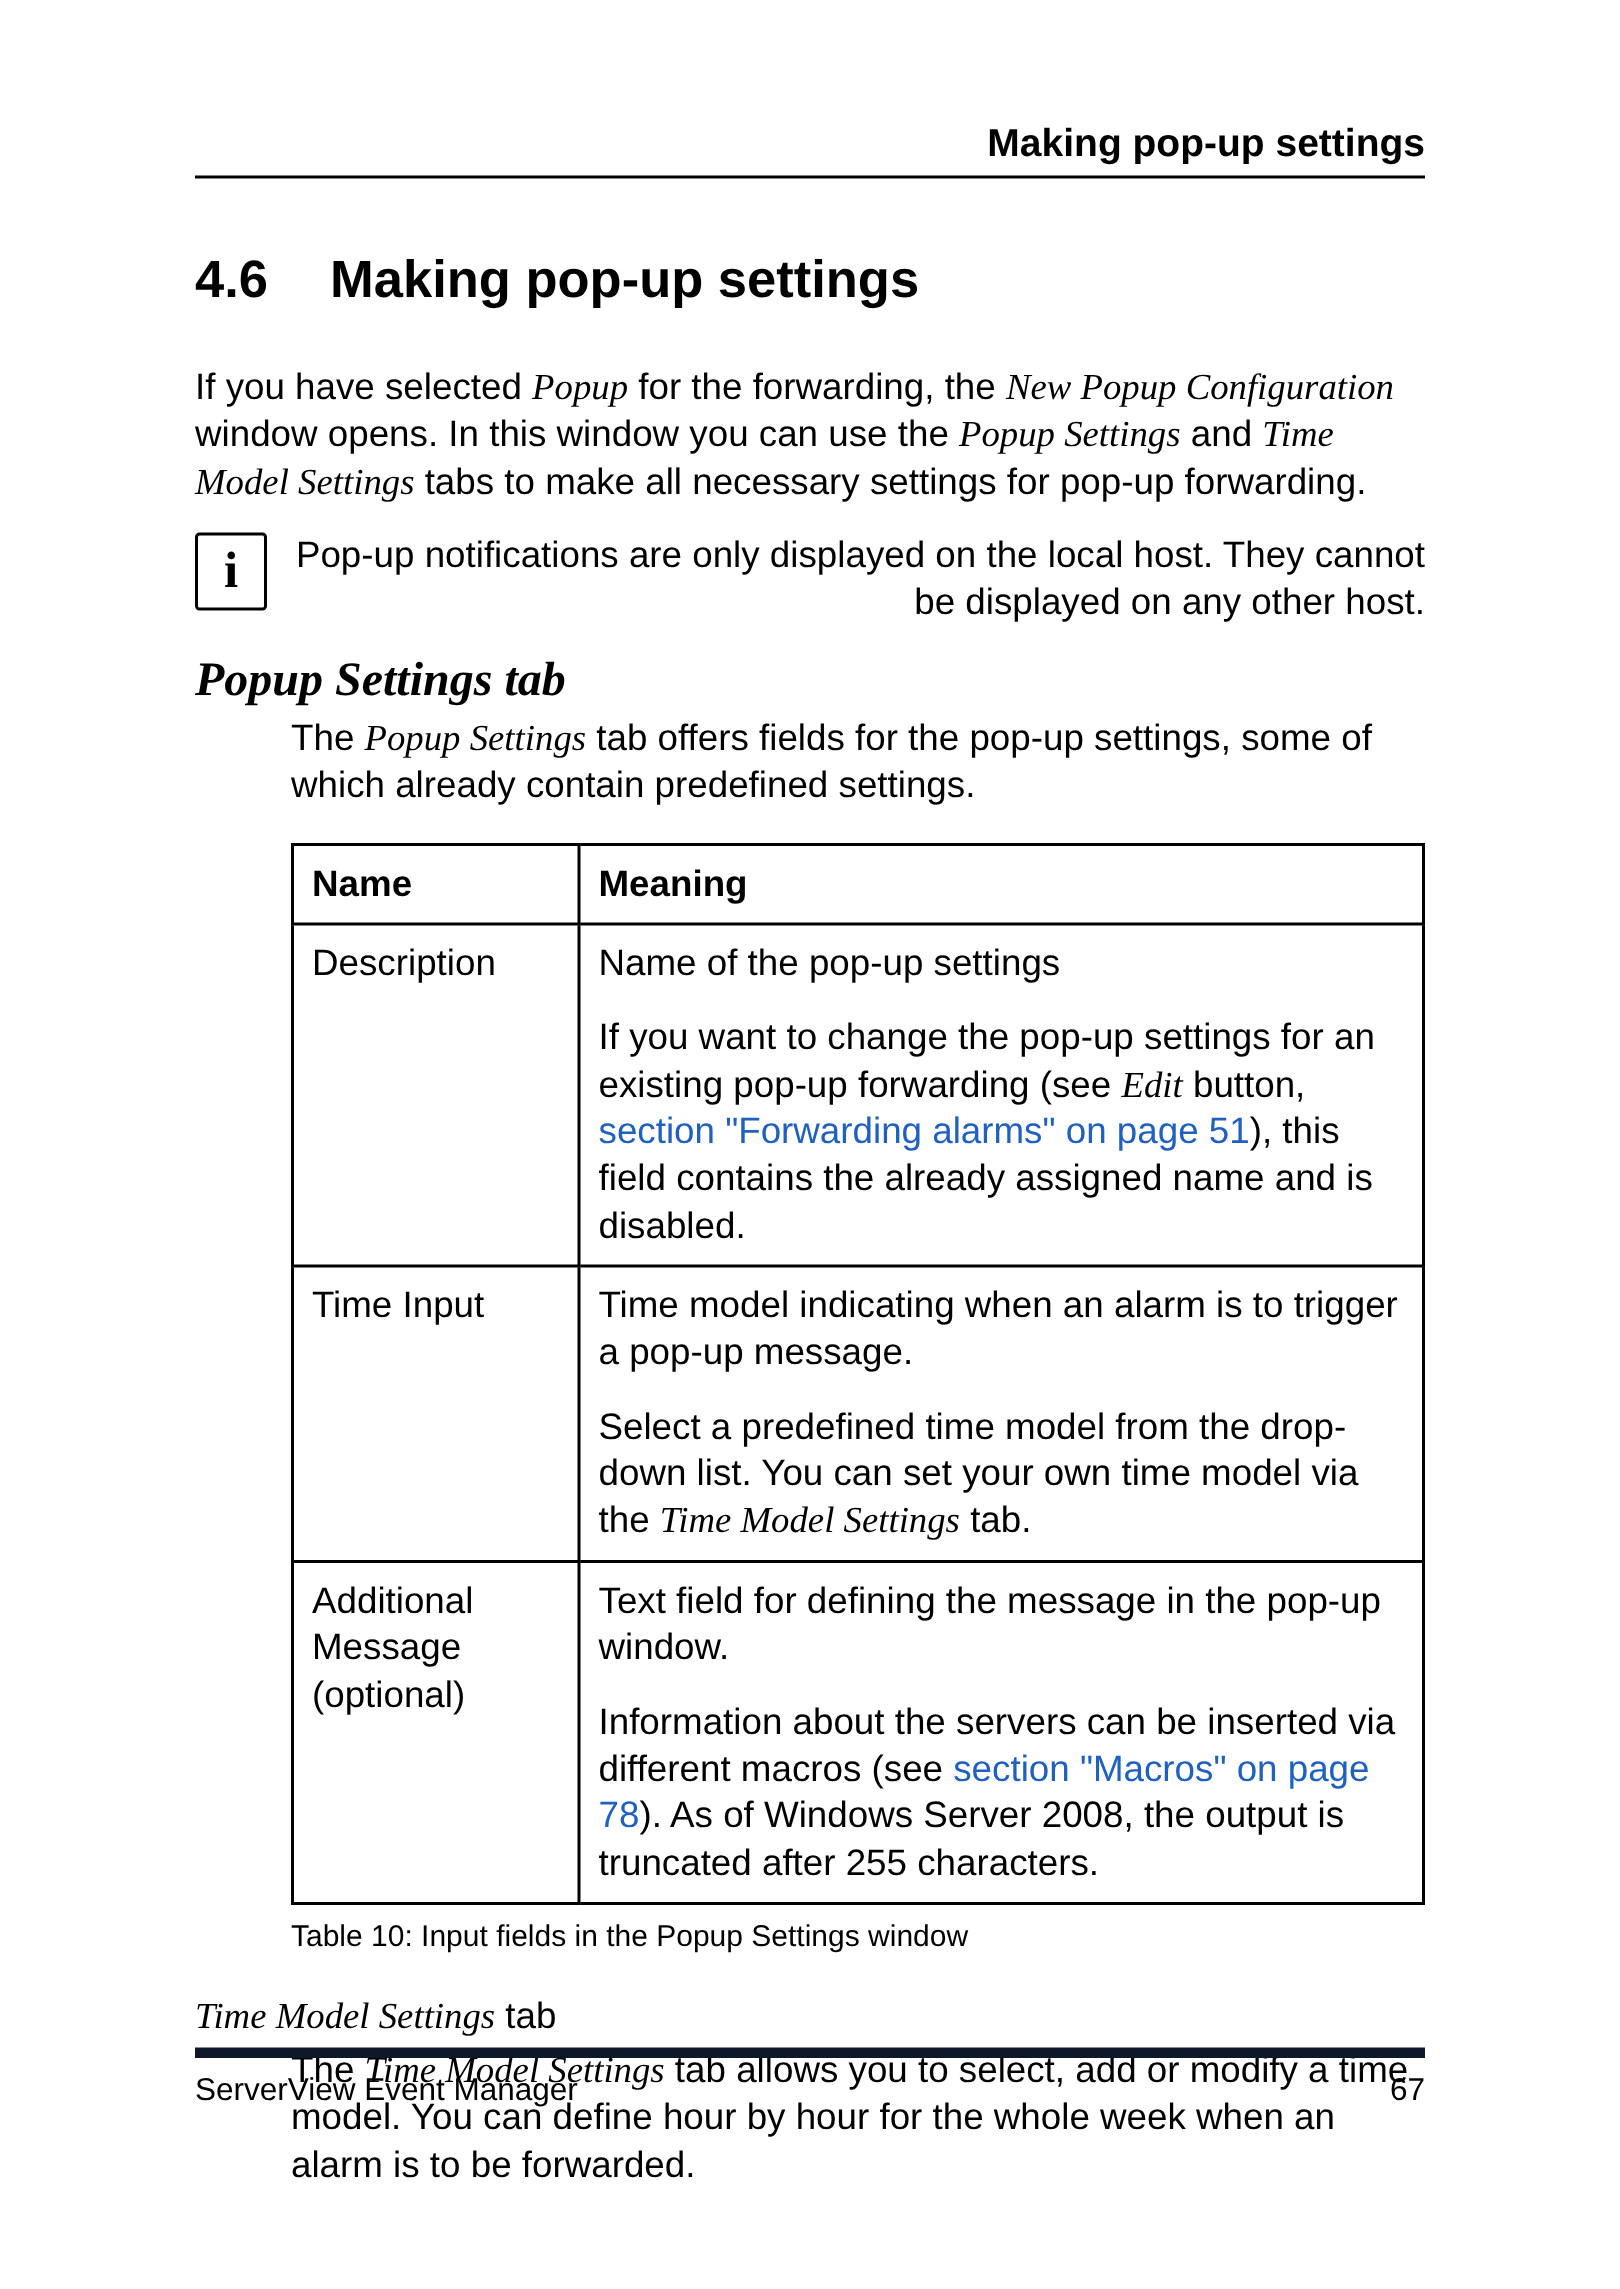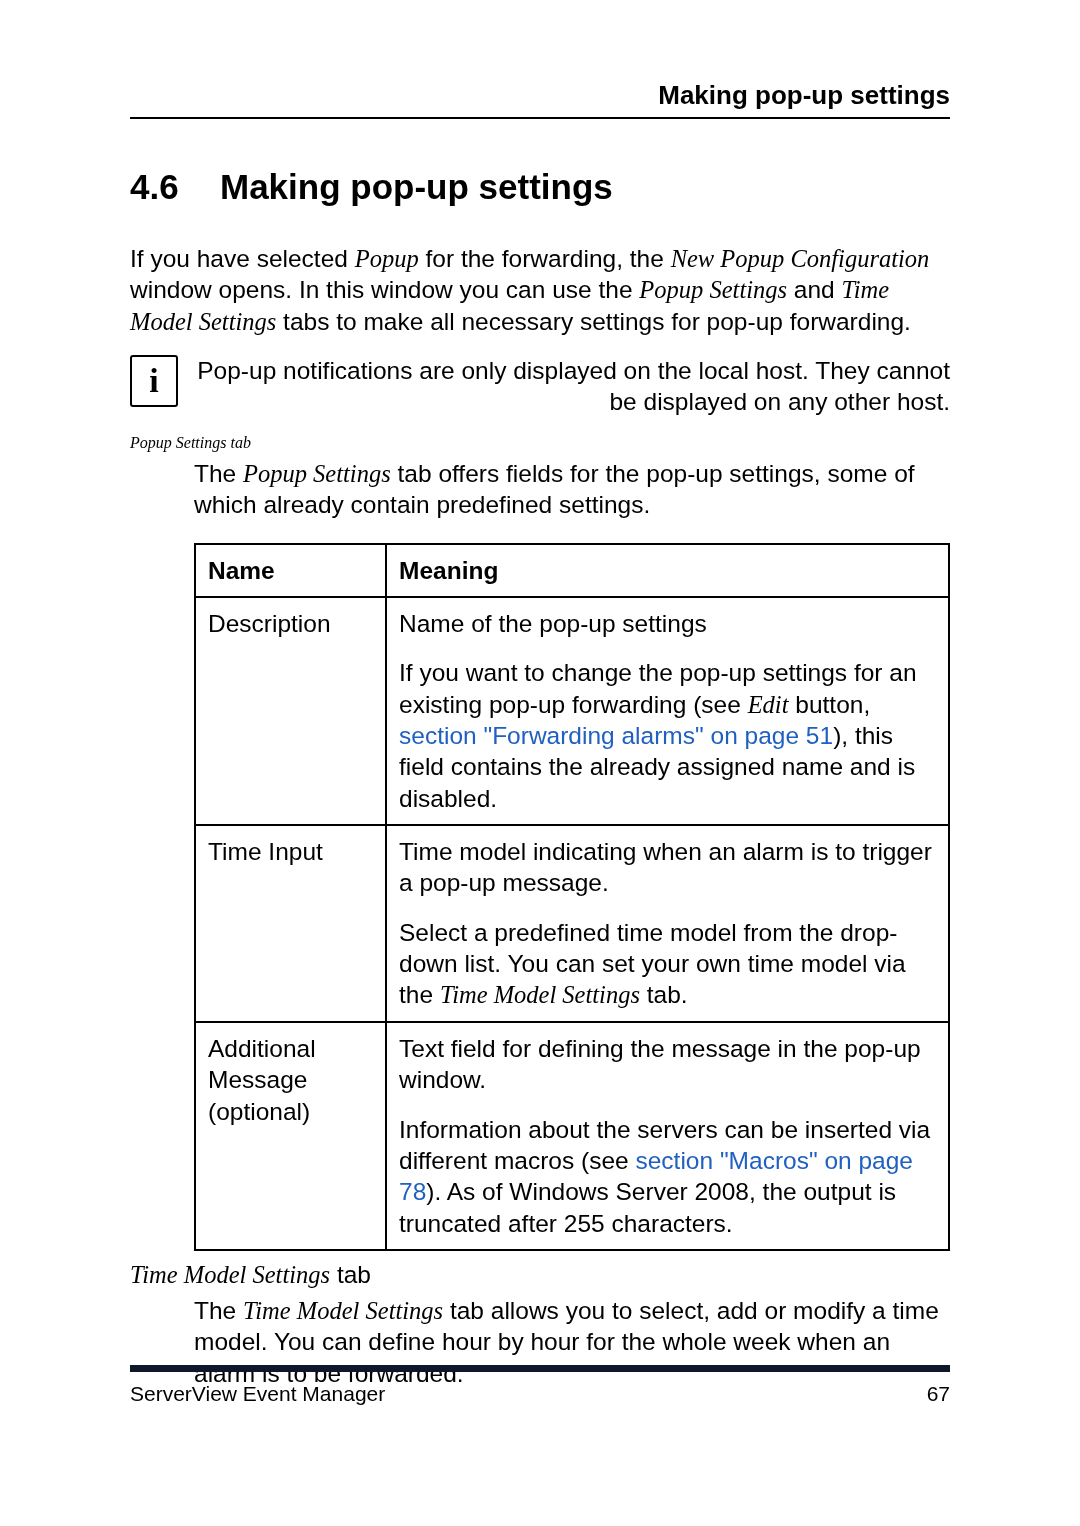--- a/index.html
+++ b/index.html
@@ -59,23 +59,24 @@
   }
   .note-text {
     font-size: 24.5px;
     line-height: 1.28;
     flex: 1;
     text-align: right;
   }
   .runin-title {
     font-family: "Palatino Linotype", Palatino, Georgia, serif;
     font-style: italic;
-    font-size: 16px;
+    font-size: 32px;
     margin-top: 16px;
     margin-bottom: 6px;
+    font-weight: bold;
   }
   .indent-block {
     margin-left: 64px;
   }
   .indent-block .paragraph { margin-bottom: 22px; }
   table.fields {
     border-collapse: collapse;
     width: 100%;
     margin-top: 6px;
     margin-bottom: 10px;
@@ -170,20 +171,21 @@
           <td>
             <p class="cell-para">Text field for defining the message in the pop-up window.</p>
             <p class="cell-para">
               <span>Information about the servers can be inserted via different macros (see </span><span class="link">section "Macros" on page 78</span><span>). As of Windows Server 2008, the output is truncated after 255 characters.</span>
             </p>
           </td>
         </tr>
       </tbody>
     </table>
 
+    <div class="table-caption">Table 10: Input fields in the Popup Settings window</div>
   </div>
 
   <div style="font-size:24.5px; margin-bottom:6px;">
     <span class="italic">Time Model Settings</span><span> tab</span>
   </div>
   <div class="indent-block">
     <p class="paragraph">
       <span>The </span><span class="italic">Time Model Settings</span><span> tab allows you to select, add or modify a time model. You can define hour by hour for the whole week when an alarm is to be forwarded.</span>
     </p>
   </div>

